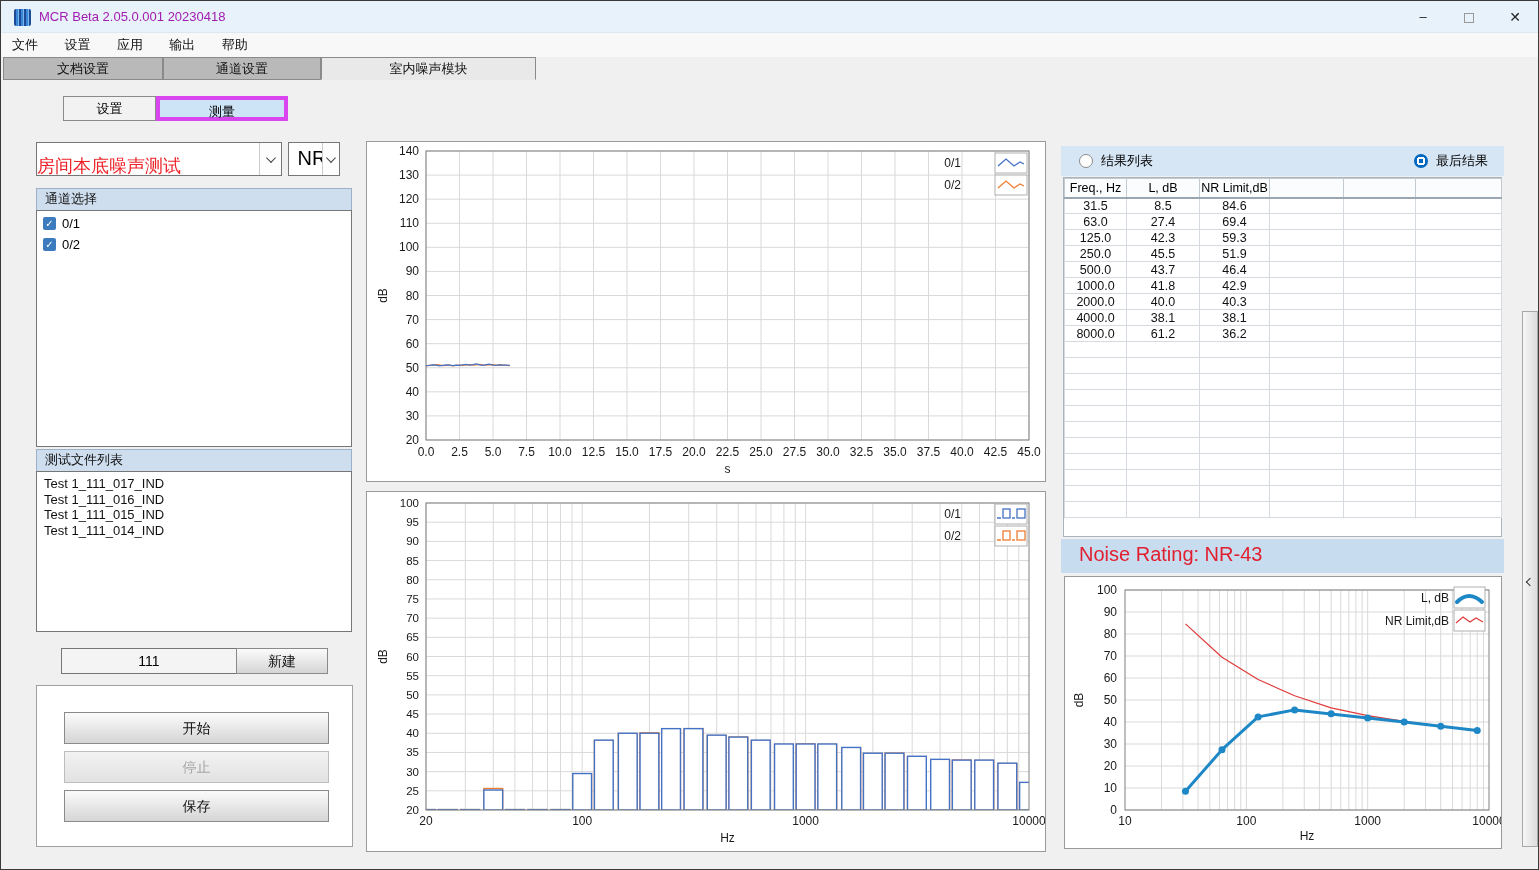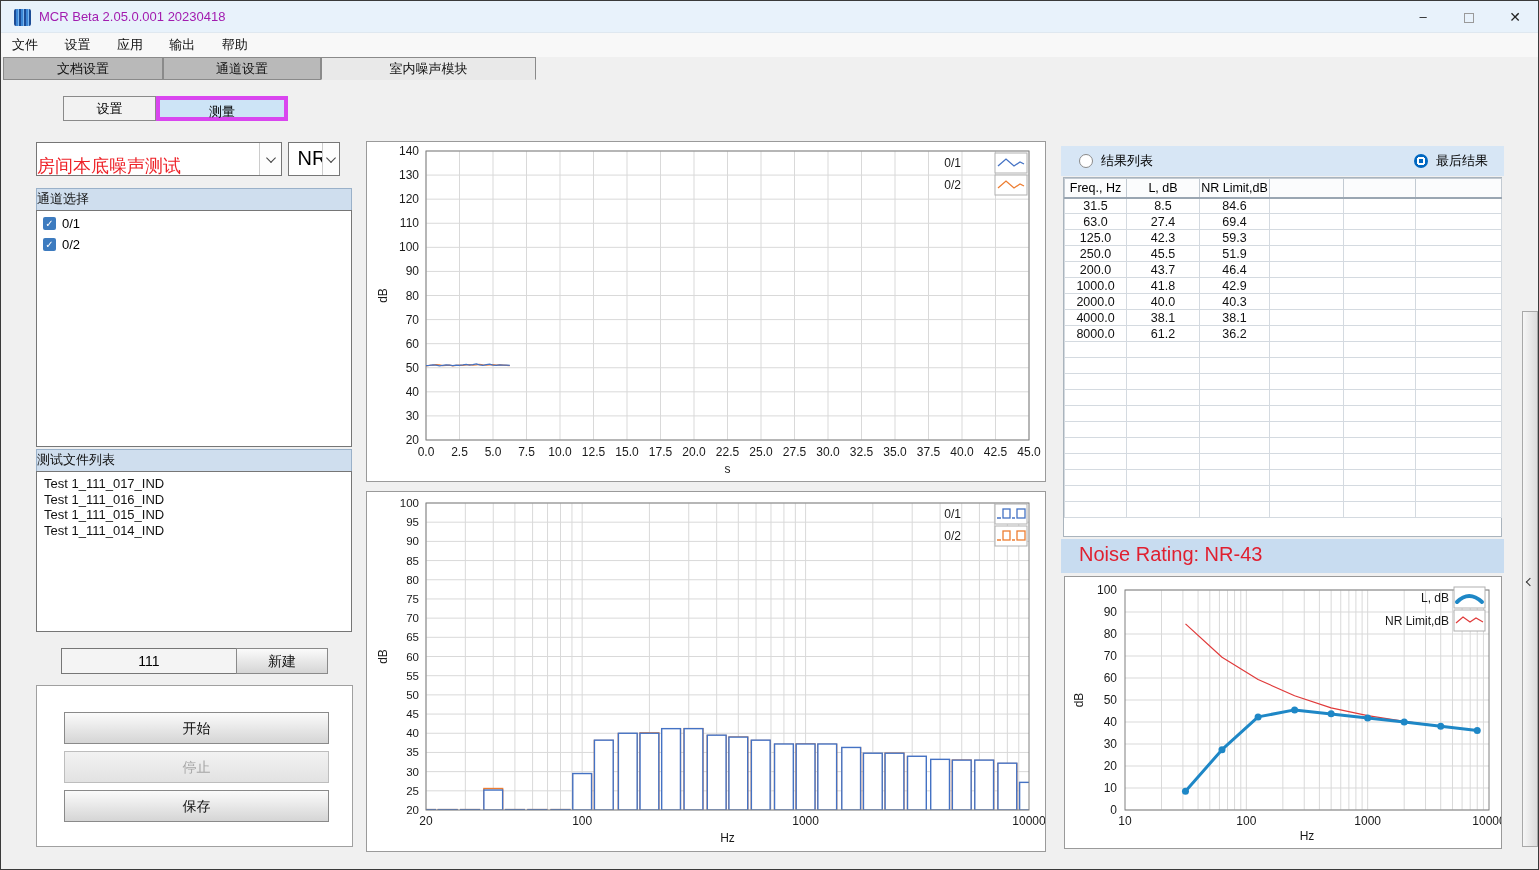--- a/index.html
+++ b/index.html
@@ -43,21 +43,21 @@
   #combo-nr{ left:287px; top:141px; width:52px; height:34px; }
   #combo-nr .val{ position:absolute; left:0; top:0; width:46px; height:32px; line-height:31px;
                   text-align:center; color:#000; font-size:20px; }
   .combo .arrowbox{ position:absolute; right:0; top:0; width:22px; height:100%;
                     border-left:1px solid #cccccc; background:#fdfdfd; }
   #combo-nr .arrowbox{ width:17px; }
   .chev{ position:absolute; left:50%; top:50%; width:7px; height:7px;
          border-right:1.5px solid #444; border-bottom:1.5px solid #444;
          transform:translate(-50%,-65%) rotate(45deg); }
   .sec-hdr{ position:absolute; left:35px; width:316px; height:38px; background:#cfdeee;
-            border:1px solid #9ab1c9; font-size:13px; line-height:20px; padding-left:0; color:#111; }
+            border:1px solid #9ab1c9; font-size:13px; line-height:20px; padding-left:8px; color:#111; }
   #hdr-channels{ top:187px; }
   #hdr-files{ top:448px; }
   .listbox{ position:absolute; left:35px; width:316px; background:#fff; border:1px solid #767676; }
   #list-channels{ top:209px; height:237px; }
   #list-files{ top:470px; height:161px; padding-top:4px; }
   .chan-row{ display:flex; align-items:center; height:18px; margin:3px 0 0 6px; font-size:13px; }
   .chk{ width:13px; height:13px; background:#3d7bbf; border-radius:2px; color:#fff; font-size:10px;
         line-height:13px; text-align:center; margin-right:6px; }
   .file-row{ font-size:13px; line-height:15.5px; padding-left:7px; color:#111; }
   #prefix-input{ position:absolute; left:60px; top:647px; width:176px; height:26px; border:1px solid #767676;
@@ -462,21 +462,21 @@
           </tr>
           <tr>
             <td>250.0</td>
             <td>45.5</td>
             <td>51.9</td>
             <td>&nbsp;</td>
             <td>&nbsp;</td>
             <td>&nbsp;</td>
           </tr>
           <tr>
-            <td>200.0</td>
+            <td>500.0</td>
             <td>43.7</td>
             <td>46.4</td>
             <td>&nbsp;</td>
             <td>&nbsp;</td>
             <td>&nbsp;</td>
           </tr>
           <tr>
             <td>1000.0</td>
             <td>41.8</td>
             <td>42.9</td>

